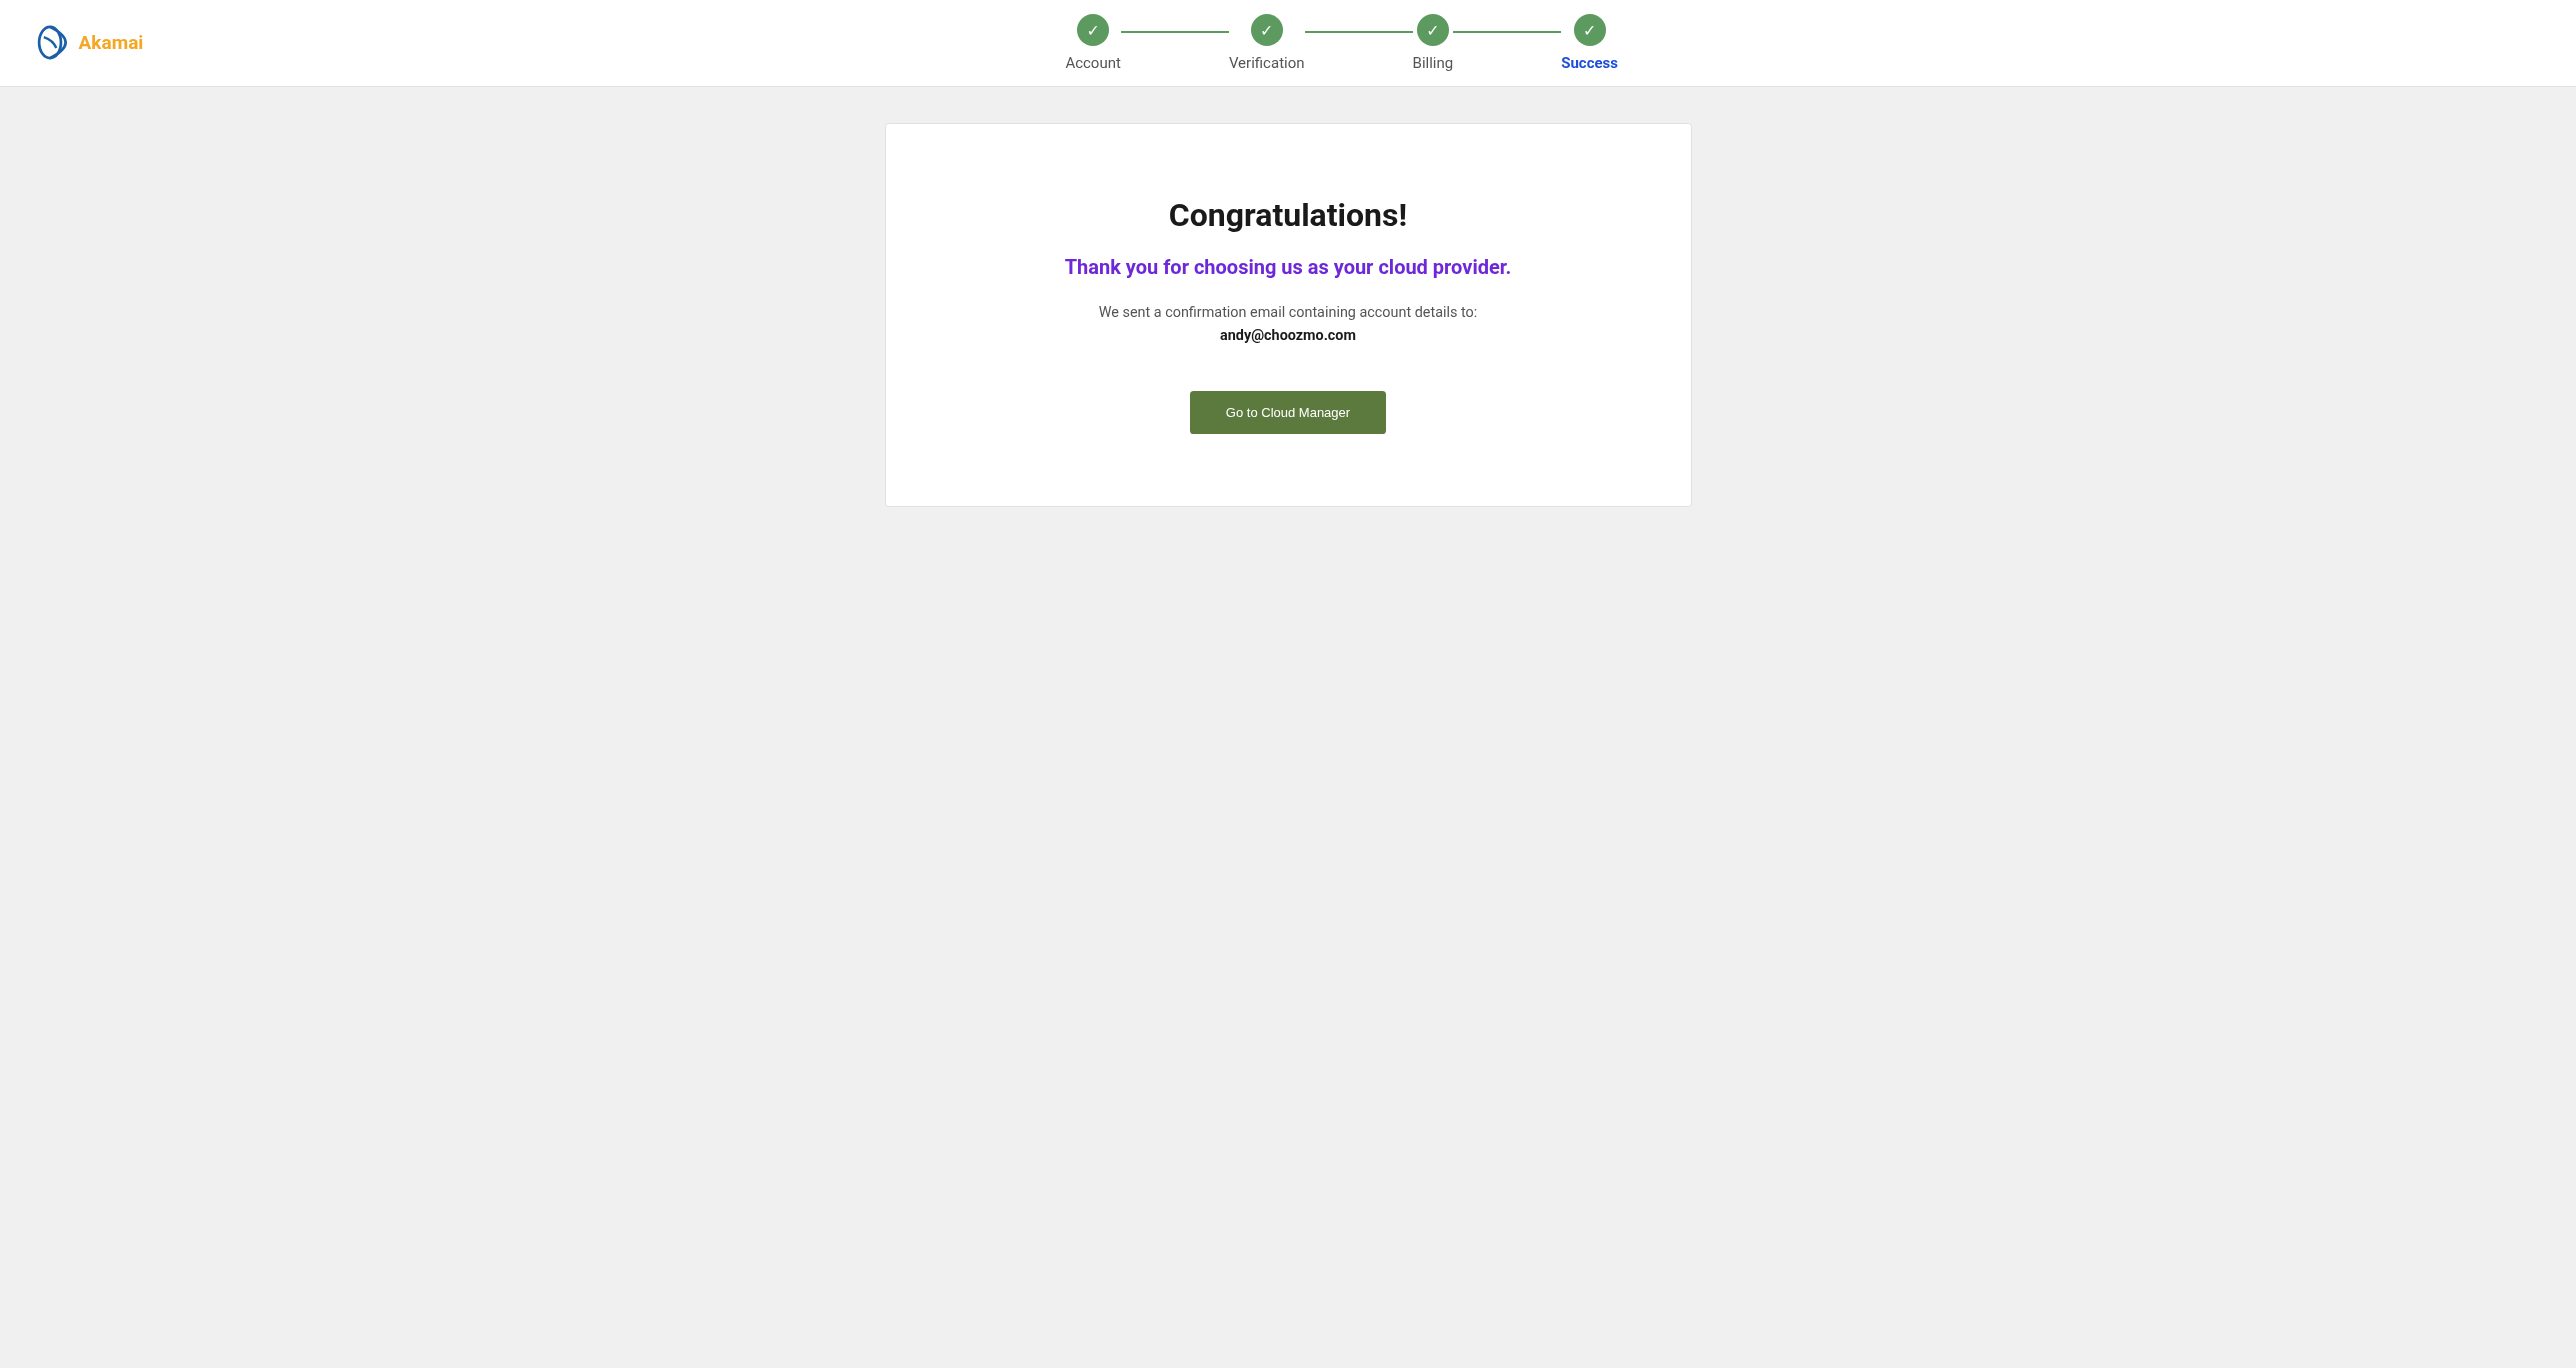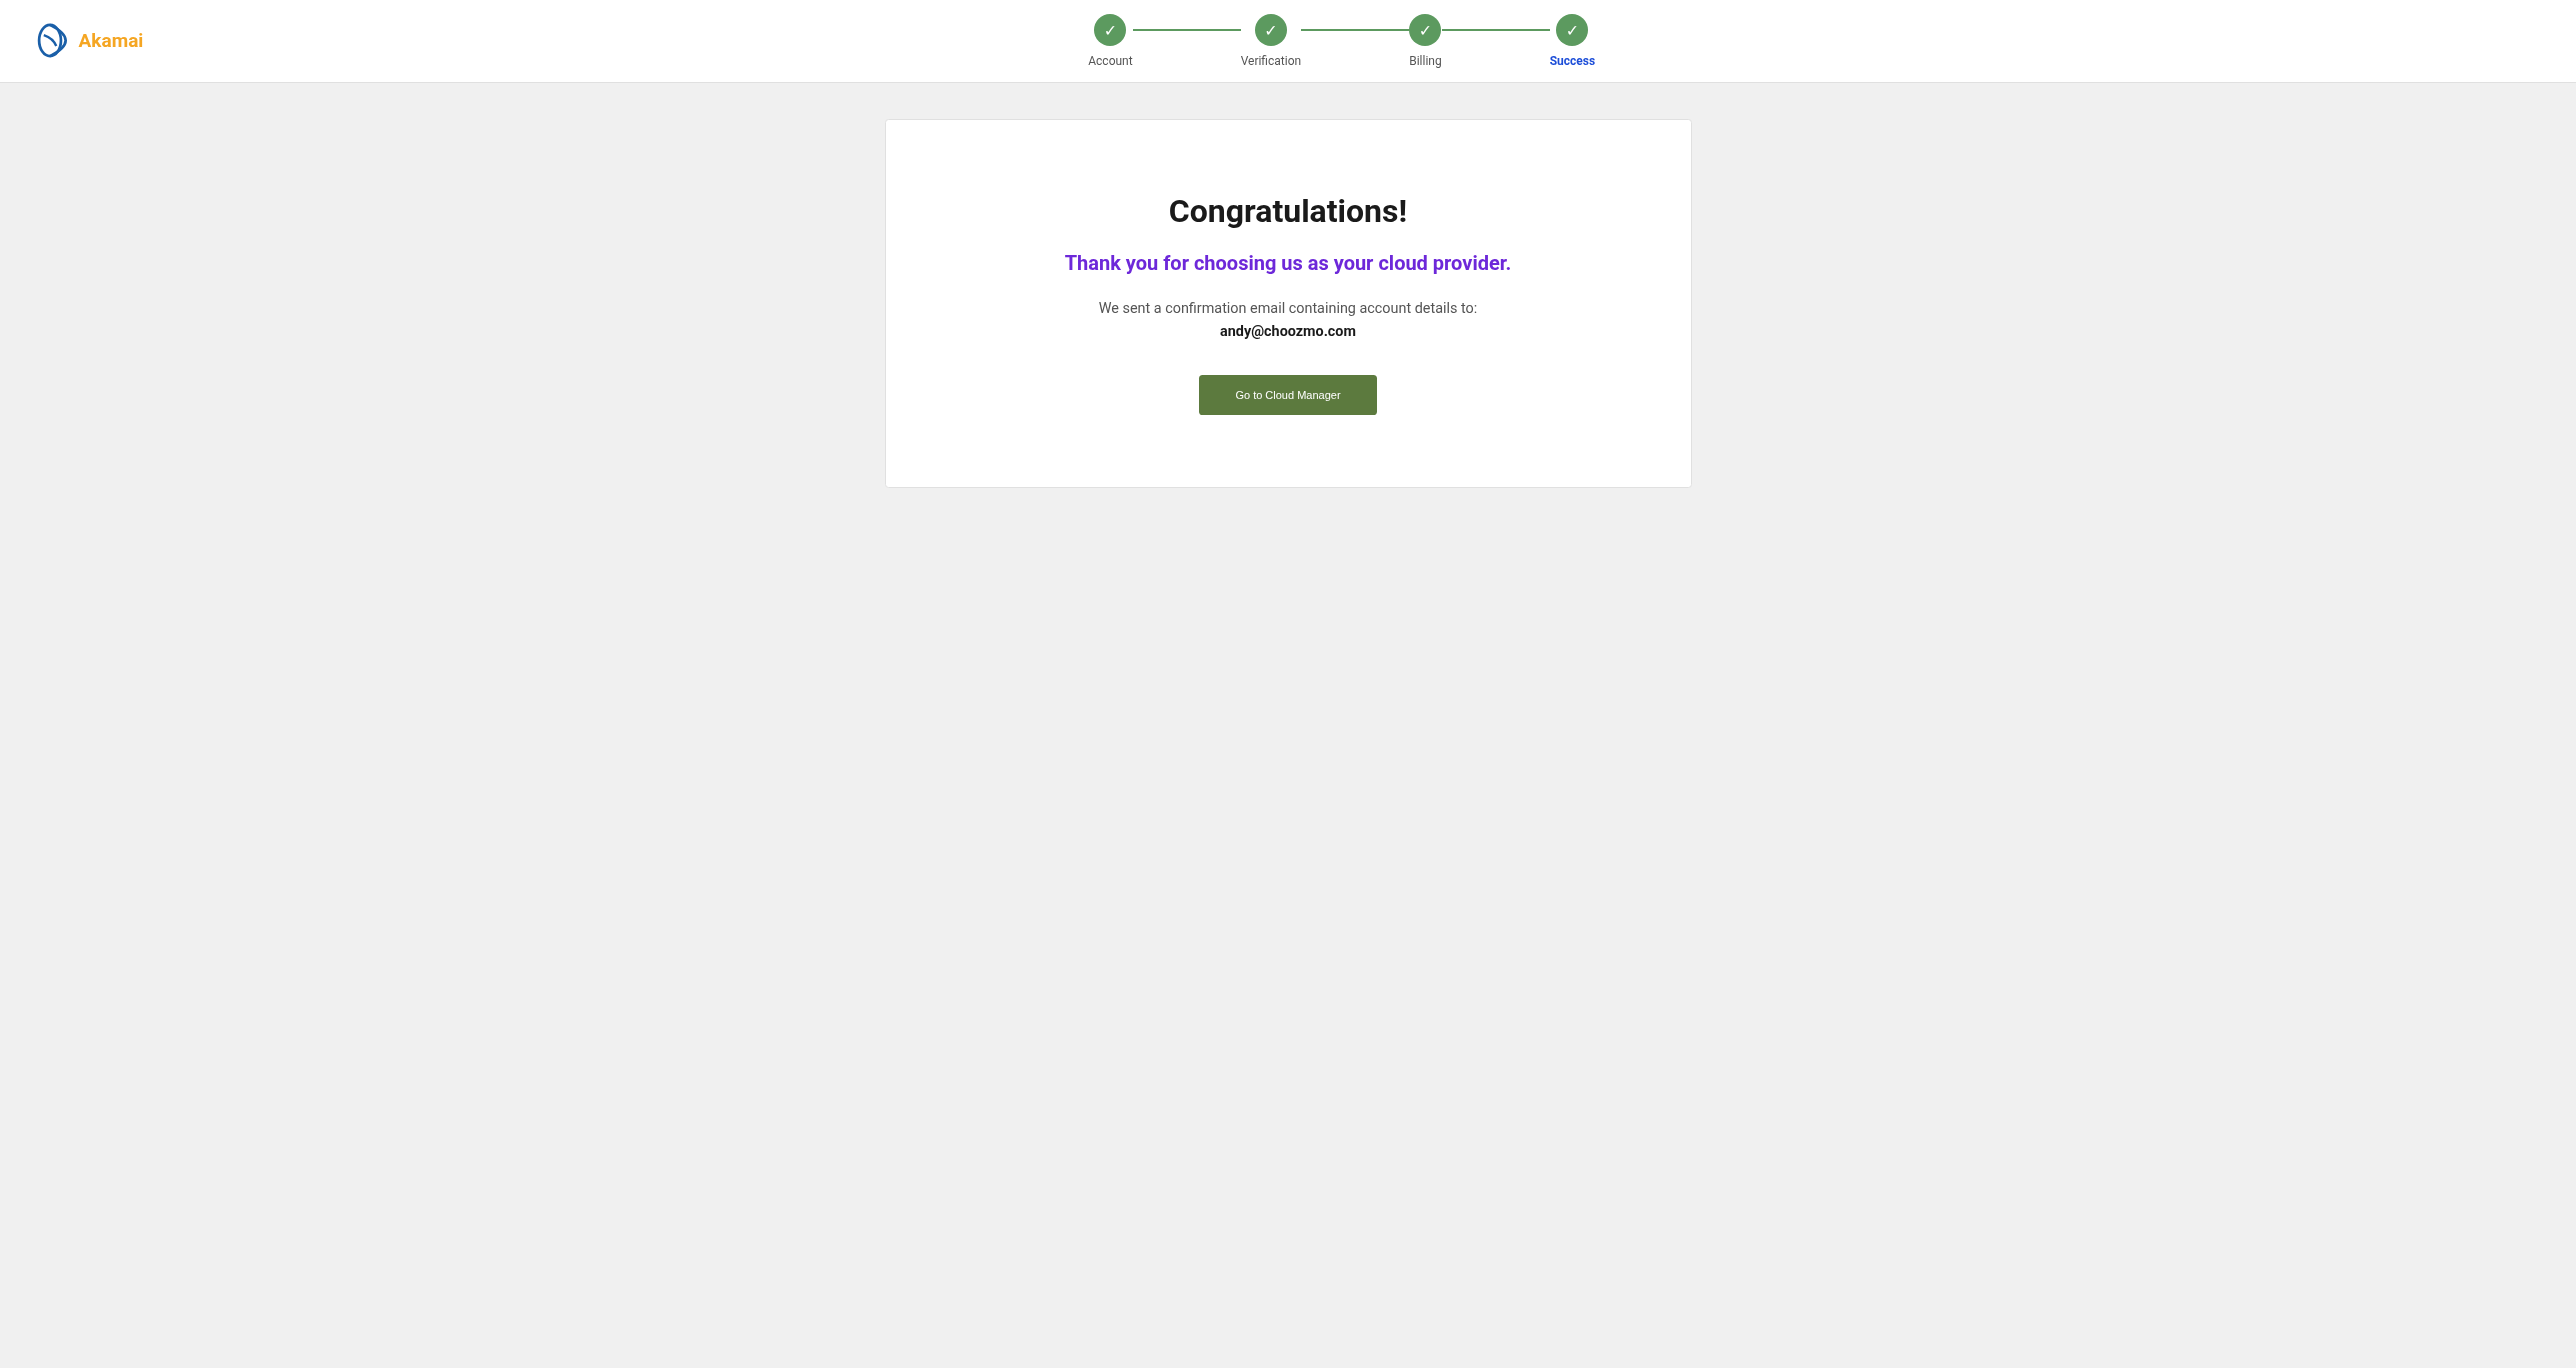--- a/index.html
+++ b/index.html
@@ -63,21 +63,21 @@
       border-radius: 50%;
       background-color: #5c9a5f;
       display: flex;
       align-items: center;
       justify-content: center;
       color: white;
       font-size: 16px;
     }
 
     .step-label {
-      font-size: 12px;
+      font-size: 15px;
       color: #555;
     }
 
     .step-label.bold {
       font-weight: bold;
       color: #1d4ed8;
     }
 
     .step-line {
       height: 1.8px;
@@ -129,24 +129,24 @@
       font-weight: bold;
       color: #1a1a1a;
     }
 
     .cta-button {
       background-color: #5c7a3e;
       color: #ffffff;
       border: none;
       border-radius: 3.6px;
       padding: 14.4px 36px;
-      font-size: 11px;
+      font-size: 13px;
       font-weight: 500;
       cursor: pointer;
-      margin-top: 10px;
+      margin-top: 22px;
     }
   </style>
 </head>
 <body>
 
 <div class="header">
   <div class="logo-container">
 
     <svg class="logo-icon" viewBox="0 0 50 50" xmlns="http://www.w3.org/2000/svg">
       <ellipse cx="18" cy="25" rx="14" ry="20" fill="none" stroke="#1a5fa8" stroke-width="3.5"></ellipse>

